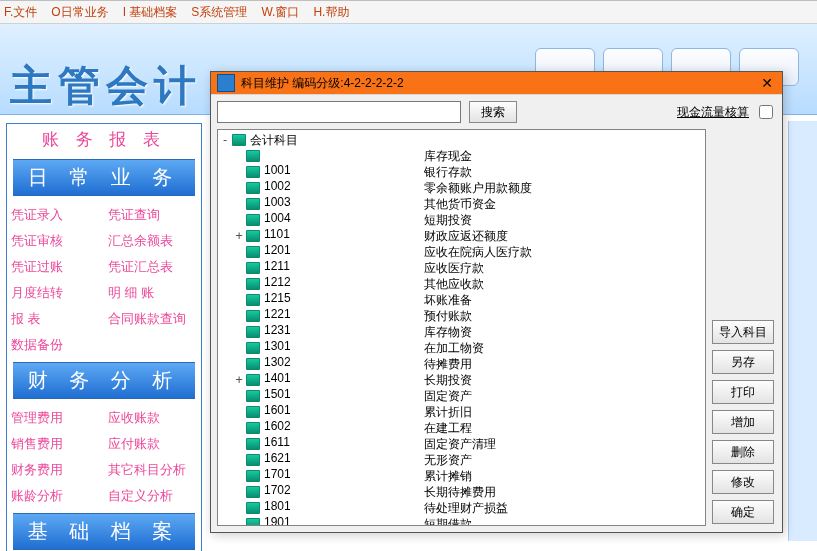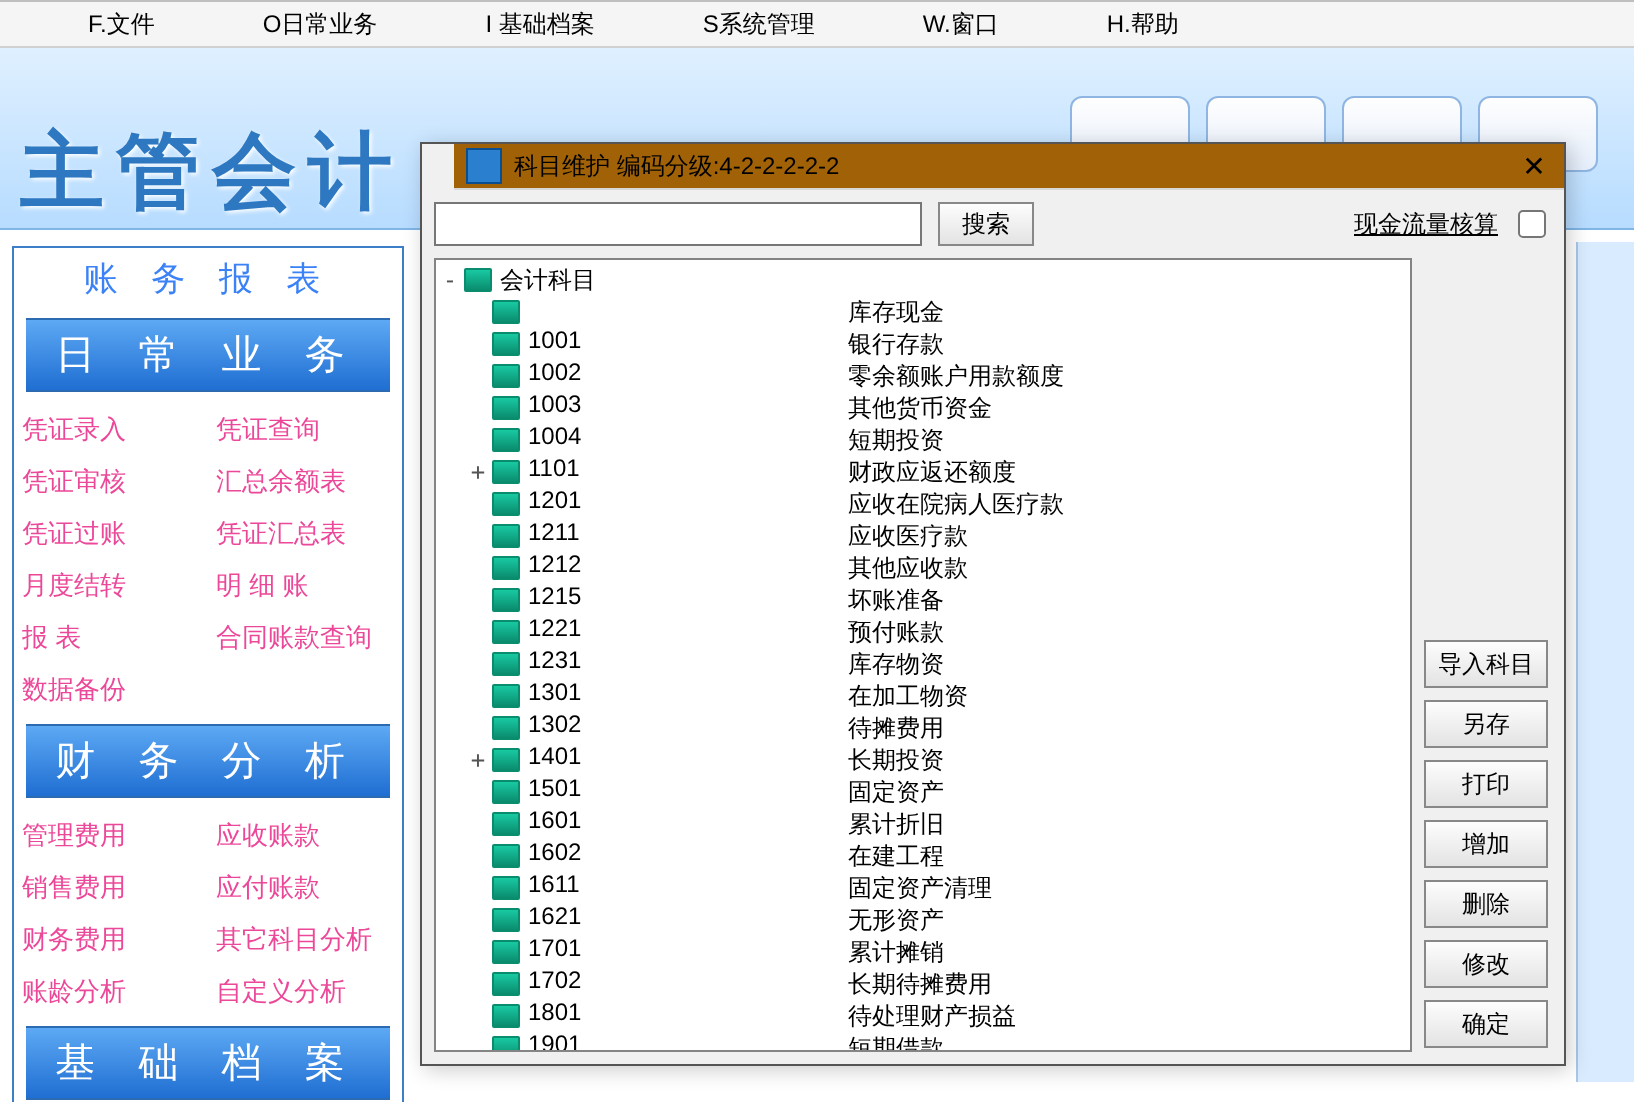--- a/index.html
+++ b/index.html
@@ -1,37 +1,37 @@
 <!DOCTYPE html>
 <html><head>
 <meta charset="utf-8">
 <style>
   html,body{margin:0;padding:0;font-family:"Microsoft YaHei","SimSun",Arial,sans-serif;font-size:12px;background:#fff;color:#000;}
   .root{position:relative;width:817px;height:551px;overflow:hidden;border-top:1px solid #bfbfbf;}
   
   .menubar{height:22px;line-height:22px;background:#f5f5f5;border-bottom:1px solid #d0d0d0;padding-left:4px;display:flex;}
-  .menubar span{margin-right:14px;color:#000000;margin-left:40px;}
+  .menubar span{margin-right:14px;color:#c2410c;}
   
   .apphdr{height:90px;background:linear-gradient(#dff0ff,#b7dcff);border-bottom:1px solid #7fb6e6;display:flex;align-items:flex-end;padding-left:10px;overflow:hidden;}
   .apptitle{font-family:"SimHei","Microsoft YaHei";font-size:42px;font-weight:bold;color:#2d78c0;letter-spacing:6px;text-shadow:1px 1px 2px #fff;}
   .toolbtns{margin-left:auto;display:flex;gap:8px;padding-bottom:28px;padding-right:18px;}
   .toolbtns .tb{width:58px;height:36px;background:linear-gradient(#fefefe,#e5eefb);border:1px solid #8fb6e3;border-radius:6px;}
   
   .sidebar{position:absolute;left:6px;top:122px;width:196px;}
   .panelbox{border:1px solid #3d7ec8;margin-bottom:6px;padding-bottom:4px;background:#fff;}
-  .panelhead{font-size:17px;color:#3b82f6;text-align:center;letter-spacing:6px;padding:4px 0;}
+  .panelhead{font-size:17px;color:#ec4899;text-align:center;letter-spacing:6px;padding:4px 0;}
   .secbox{margin:4px 6px 6px 6px;}
   .sectitle{background:linear-gradient(#5da9f4,#1f6ed2);color:#fff;text-align:center;font-size:20px;letter-spacing:8px;padding:4px 2px;border-top:1px solid #2c6ab2;border-bottom:1px solid #2c6ab2;}
   .linkgrid{display:grid;grid-template-columns:1fr 1fr;}
   .linkgrid a{color:#ec4899;text-decoration:none;padding:4px 4px;font-size:13px;}
   
   .rstrip{position:absolute;right:0;top:120px;width:28px;height:420px;background:#d9ecff;border-left:1px solid #a9c8ea;}
   
   .dialog{position:absolute;left:210px;top:70px;width:571px;height:460px;background:#f0f0f0;border:1px solid #555;box-shadow:2px 2px 10px rgba(0,0,0,.2);display:flex;flex-direction:column;}
-  .titlebar{height:22px;background:#a16207;border-bottom:1px solid #d8d8d8;display:flex;align-items:center;font-size:12px;margin-left:16px;}
+  .titlebar{height:22px;background:#f97316;border-bottom:1px solid #d8d8d8;display:flex;align-items:center;font-size:12px;}
   .titlebar .tico{width:16px;height:16px;background:#2a7fcf;margin:0 6px;border:1px solid #0a4e90;}
   .titlebar .close{margin-left:auto;width:30px;text-align:center;font-size:14px;}
   .searchrow{display:flex;align-items:center;padding:6px 6px;gap:8px;}
   .searchrow input[type=text]{flex:0 0 236px;height:20px;border:1px solid #777;padding:0 3px;font-size:12px;}
   .searchbtn{width:48px;height:22px;border:1px solid #888;background:linear-gradient(#fdfdfd,#e3e3e3);font-size:12px;}
   .chkwrap{margin-left:auto;display:flex;align-items:center;gap:6px;text-decoration:underline;}
   .chkwrap input{width:14px;height:14px;}
   .body{flex:1;display:flex;overflow:hidden;}
   .treewrap{flex:1;border:1px solid #848484;margin:0 6px 6px 6px;background:#fff;overflow-y:scroll;overflow-x:hidden;}
   .tree{padding:2px 0;font-size:12px;}

